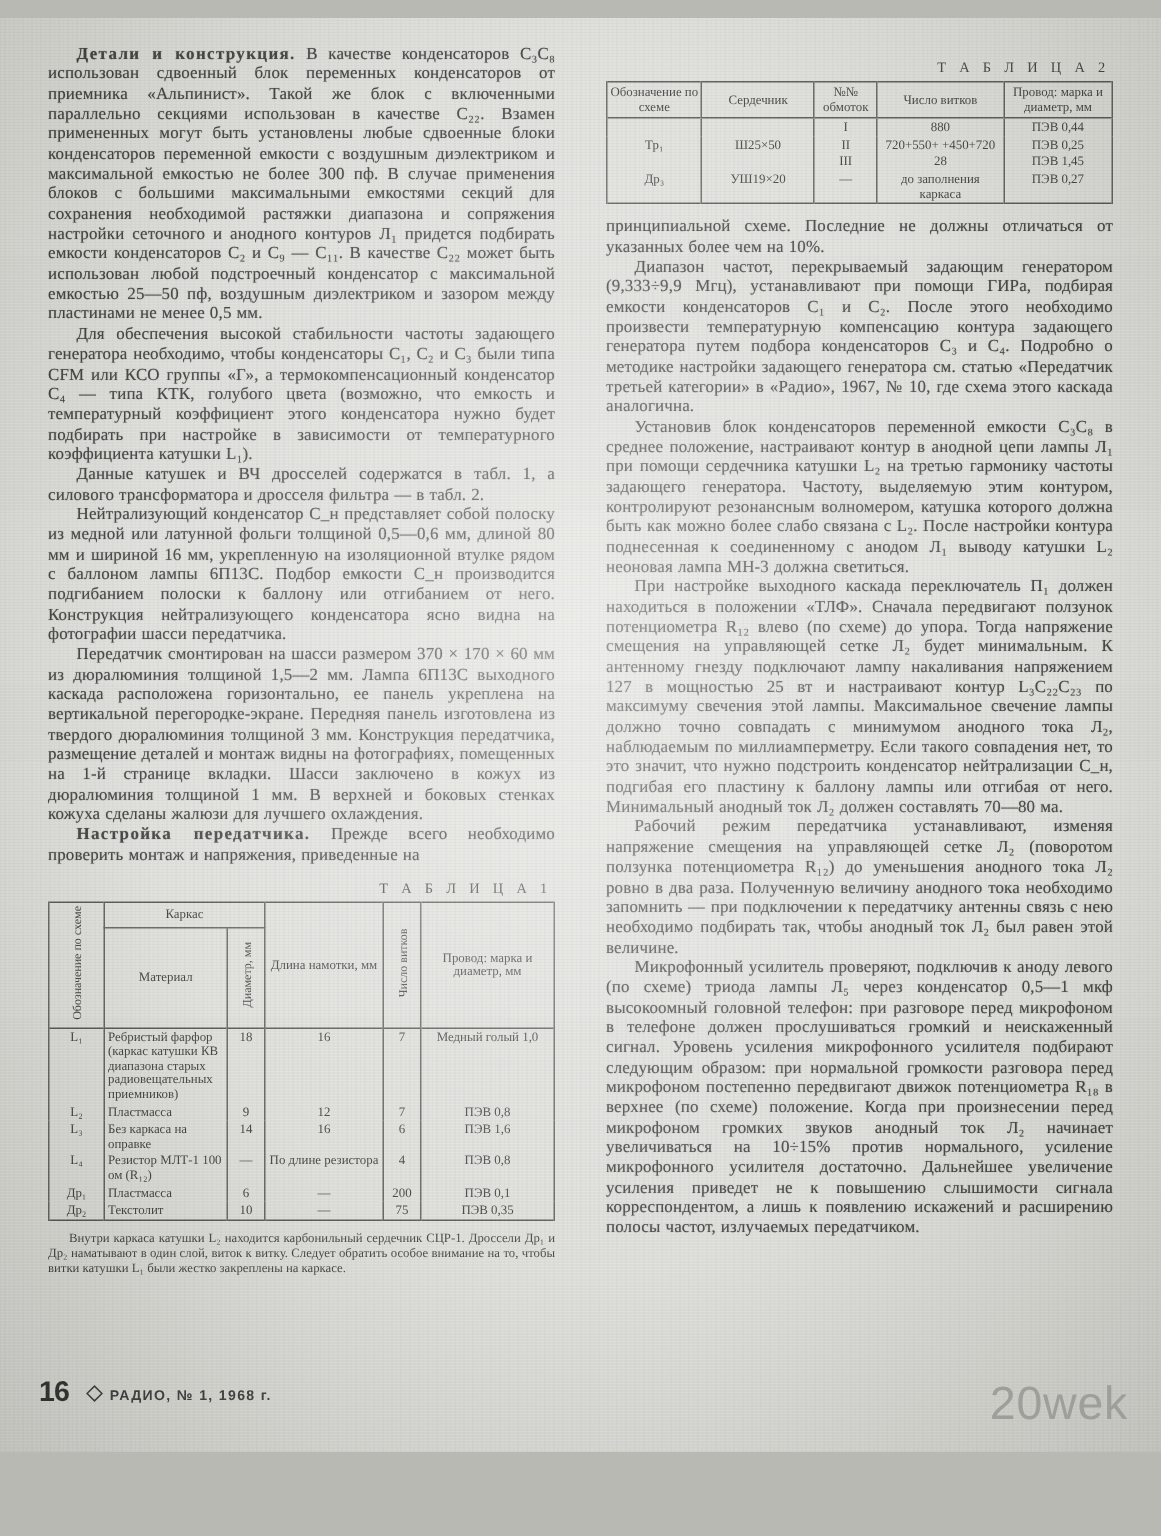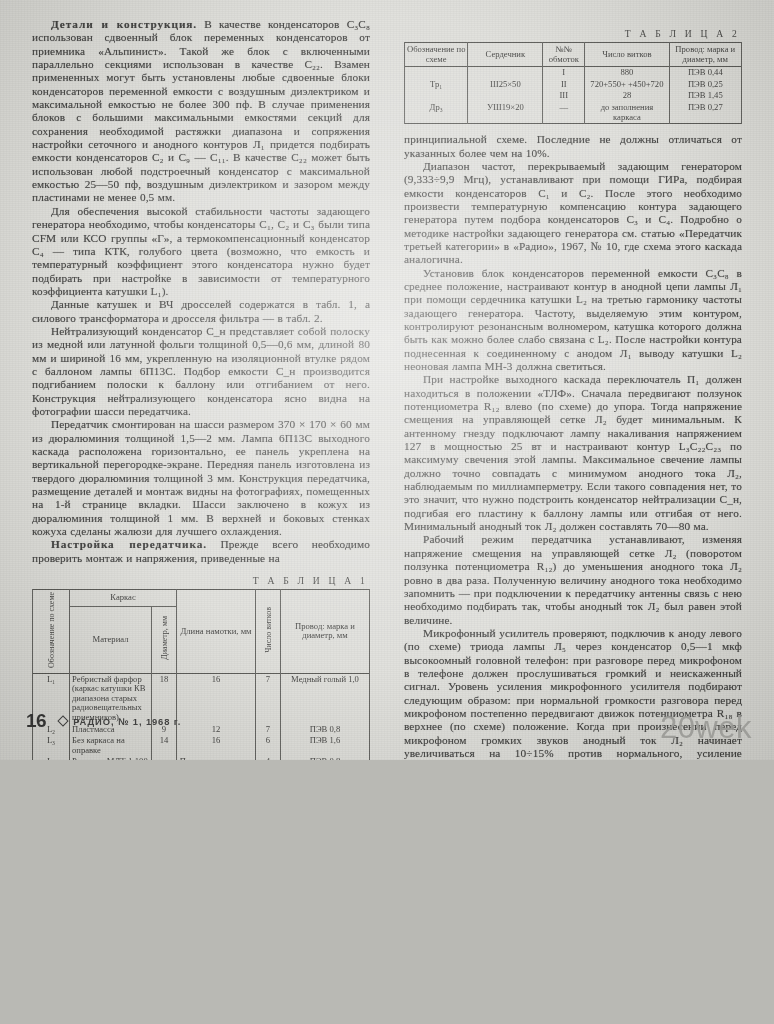--- a/index.html
+++ b/index.html
@@ -3,22 +3,22 @@
 <meta charset="utf-8">
 <style>
   html, body {
     margin: 0;
     padding: 0;
     background: #b9b9b4;
   }
   #page {
     position: relative;
     width: 774px;
-    height: 760px;
-    margin: 0 auto;
+    height: 956px;
+    margin: 12px auto;
     background: #d9d9d4;
     overflow: hidden;
     font-family: "Liberation Serif", serif;
     color: #1d1d1d;
   }
   
   #page:before {
     content: "";
     position: absolute;
     inset: 0;

